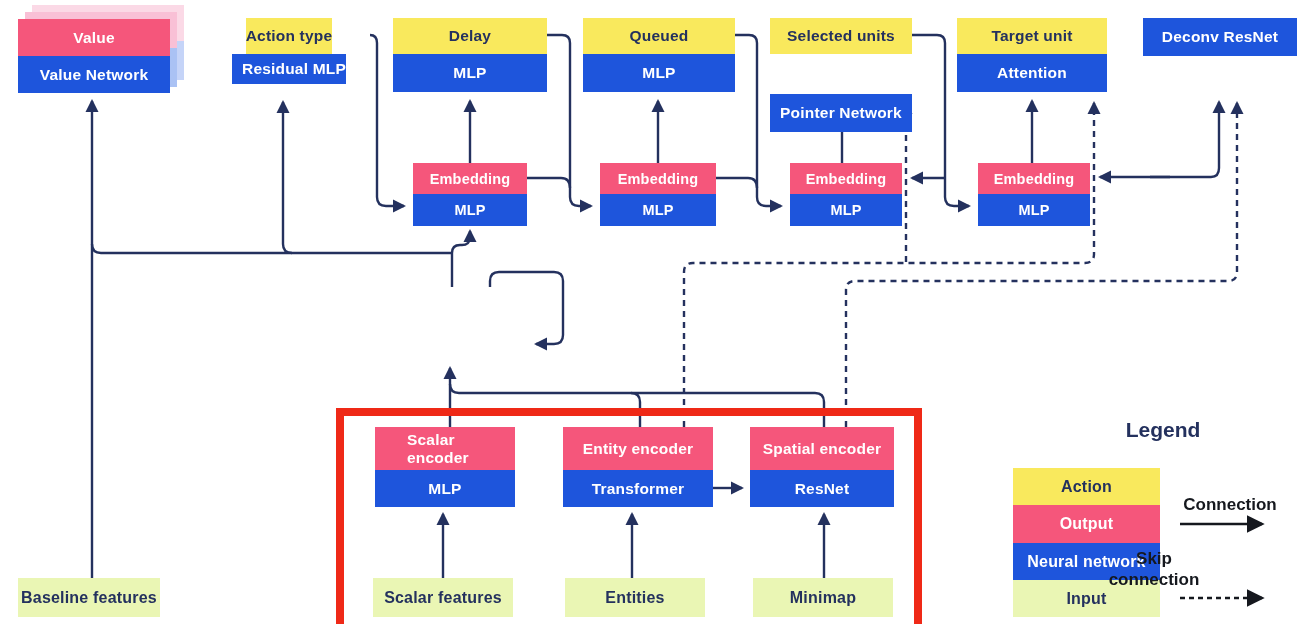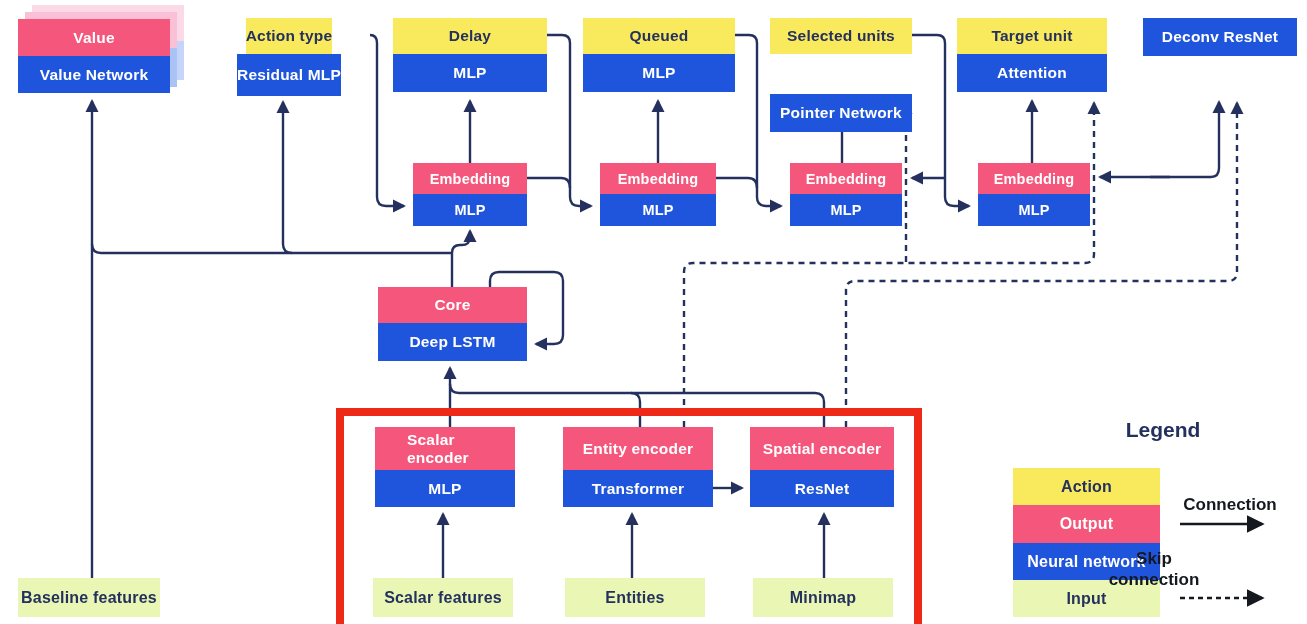--- a/index.html
+++ b/index.html
@@ -81,21 +81,21 @@
     <div class="half" style="height:36px;background:#F9C0D6;"></div>
     <div class="half" style="height:39px;background:#AAC2F4;"></div>
   </div>
   <div class="node" style="left:18px;top:19px;width:152px;">
     <div class="cell c-output fs15" style="height:37px;">Value</div>
     <div class="cell c-network fs15" style="height:37px;">Value Network</div>
   </div>
 
   <div class="node" style="left:208px;top:18px;width:162px;align-items:center;">
     <div class="cell c-action fs15" style="height:36px;">Action type</div>
-    <div class="cell c-network fs15" style="height:42px;">Residual MLP</div>
+    <div class="cell c-network fs15" style="height:30px;padding-left:10px;">Residual MLP</div>
   </div>
   <div class="node" style="left:393px;top:18px;width:154px;">
     <div class="cell c-action fs15" style="height:36px;">Delay</div>
     <div class="cell c-network fs15" style="height:38px;">MLP</div>
   </div>
   <div class="node" style="left:583px;top:18px;width:152px;">
     <div class="cell c-action fs15" style="height:36px;">Queued</div>
     <div class="cell c-network fs15" style="height:38px;">MLP</div>
   </div>
   <div class="node" style="left:770px;top:18px;width:142px;">
@@ -120,24 +120,20 @@
   </div>
   <div class="node" style="left:790px;top:163px;width:112px;">
     <div class="cell c-output fs14" style="height:31px;">Embedding</div>
     <div class="cell c-network fs14" style="height:32px;">MLP</div>
   </div>
   <div class="node" style="left:978px;top:163px;width:112px;">
     <div class="cell c-output fs14" style="height:31px;">Embedding</div>
     <div class="cell c-network fs14" style="height:32px;">MLP</div>
   </div>
 
-  <div class="node" style="left:378px;top:287px;width:149px;">
-    <div class="cell c-output fs15" style="height:36px;">Core</div>
-    <div class="cell c-network fs15" style="height:38px;">Deep LSTM</div>
-  </div>
 
   <div class="node" style="left:375px;top:427px;width:140px;">
     <div class="cell c-output fs15" style="height:43px;padding-left:32px;">Scalar encoder</div>
     <div class="cell c-network fs15" style="height:37px;">MLP</div>
   </div>
   <div class="node" style="left:563px;top:427px;width:150px;">
     <div class="cell c-output fs15" style="height:43px;">Entity encoder</div>
     <div class="cell c-network fs15" style="height:37px;">Transformer</div>
   </div>
   <div class="node" style="left:750px;top:427px;width:144px;">

